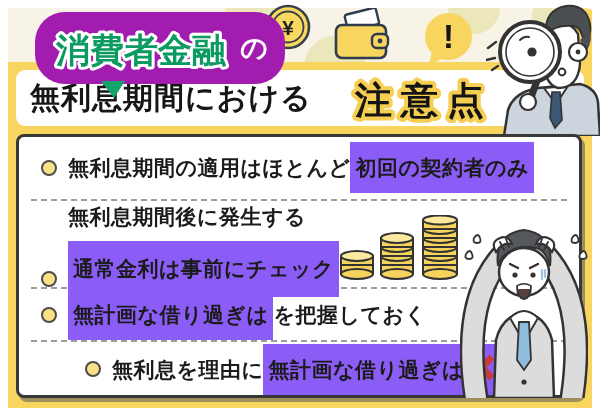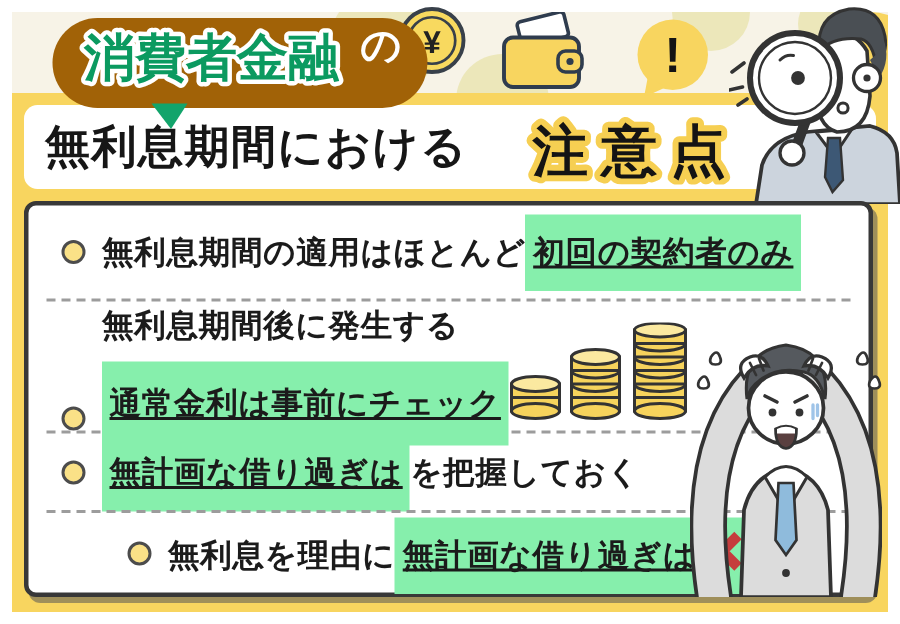--- a/index.html
+++ b/index.html
@@ -16,21 +16,21 @@
   
   .panel { position:absolute; left:8px; top:62px; width:584px; height:346px; background:#f8d55f; z-index:1; }
 
   
   .banner { position:absolute; left:16px; top:70px; width:568px; height:56px; background:#ffffff; border-radius:9px; z-index:2; display:flex; align-items:center; padding-left:14px;gap:31px; }
   .title-main { font-size:30px; font-weight:900; color:#161616; letter-spacing:1px; white-space:nowrap; }
   .title-accent-svg { display:block; margin-left:6px; }
   .title-accent-svg text { font-family:"Liberation Sans","DejaVu Sans",sans-serif; font-weight:900; font-size:37px; fill:#141414; stroke:#f6cf52; stroke-width:8px; paint-order:stroke; stroke-linejoin:round; letter-spacing:9px; }
 
   
-  .badge { position:absolute; left:35px; top:12px; width:250px; height:60px; background:#a16207; border-radius:30px; z-index:4; display:flex; justify-content:center; }
+  .badge { position:absolute; left:35px; top:12px; width:250px; height:72px; background:#a21caf; border-radius:30px; z-index:4; display:flex; align-items:center; justify-content:center; }
   .badge-tail { position:absolute; left:66px; bottom:-14px; width:0; height:0; border-left:13px solid transparent; border-right:11px solid transparent; border-top:17px solid #12a46b; }
   .badge-svg text { font-family:"Liberation Sans","DejaVu Sans",sans-serif; font-weight:900; font-size:34px; fill:#0b9a60; stroke:#ffffff; stroke-width:6px; paint-order:stroke; stroke-linejoin:round; }
   .badge-suffix { color:#ffffff; font-size:27px; font-weight:900; margin-left:2px; }
 
   
   .icon-abs { position:absolute; z-index:3; }
   .excl-bubble { position:absolute; left:425px; top:13px; width:47px; height:47px; background:#f8d55f; border-radius:50%; z-index:3; display:flex; align-items:center; justify-content:center; }
   .excl-bubble .mark { font-size:33px; font-weight:900; color:#141414; }
   .excl-tail { position:absolute; left:3px; bottom:-7px; width:0; height:0; border-left:4px solid transparent; border-right:10px solid transparent; border-top:13px solid #f8d55f; transform:rotate(28deg); }
 
@@ -38,21 +38,21 @@
   .listbox { position:absolute; left:16px; top:134px; width:566px; height:264px; background:#ffffff; border:3px solid #383838; border-radius:8px; box-shadow:3px 4px 0 rgba(85,85,85,.55); z-index:5; display:flex; flex-direction:column; }
   .row { display:flex; align-items:center; padding:0 14px 0 22px; }
   .row.r1 { height:62px; }
   .row.r2 { height:86px; align-items:flex-end; position:relative; }
   .row.r3 { height:51px; }
   .row.r4 { height:53px;margin-left:44px; }
   .sep { border-top:2px dashed #9c9c9c; margin:0 12px; height:0; }
   .bullet { width:16px; height:16px; border-radius:50%; background:#fae187; border:2px solid #4c4c4c; flex-shrink:0; margin-right:11px; }
   .r2 .bullet { margin-top:16px; }
   .itext { font-size:21px; font-weight:700; color:#1b1b1b; white-space:nowrap; letter-spacing:.5px; }
-  .hl { background:#86efac; padding:14px 5px;text-decoration:underline; }
+  .hl { background:#8b5cf6; padding:14px 5px; }
   .r2 .lines { display:flex; flex-direction:column; }
   .r2 .line { height:36px; display:flex; align-items:center; margin-top:6px; }
   .r2 .line + .line { margin-top:16px; }
   .x-svg { display:inline-block; vertical-align:-4px; margin-left:4px; }
   .coins { position:absolute; left:318px; top:14px; }
 
   .magnifier-man { position:absolute; left:486px; top:0px; z-index:3; }
   .distressed-man { position:absolute; left:460px; top:212px; z-index:6; }
 </style>
 </head>

